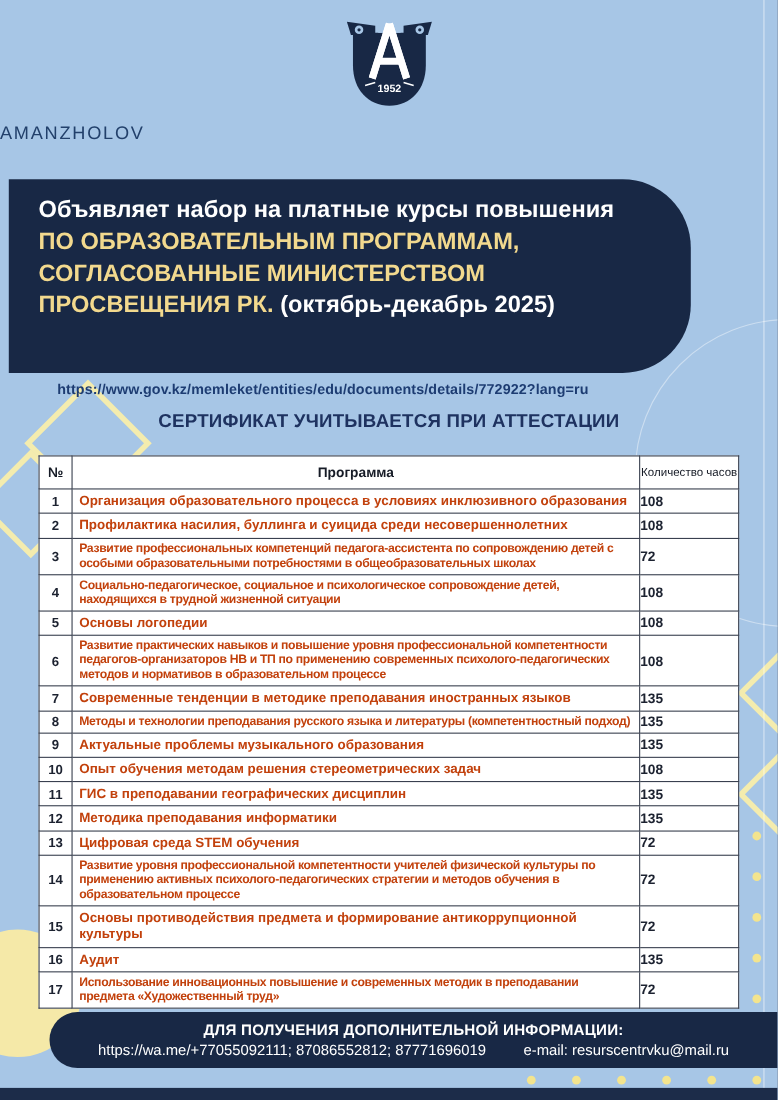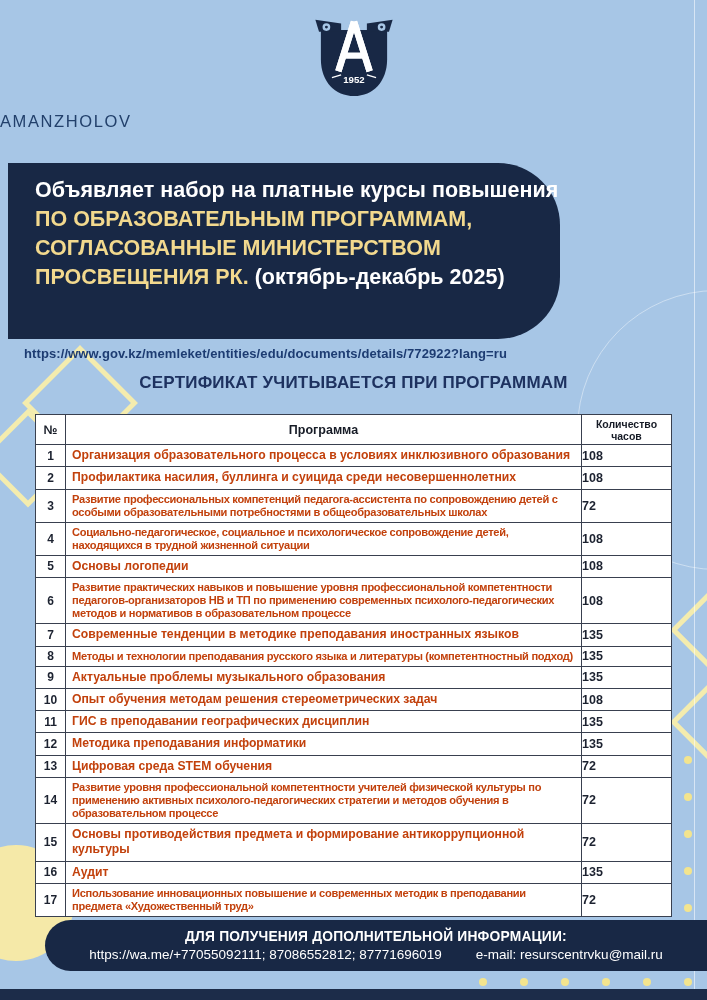--- a/index.html
+++ b/index.html
@@ -19,44 +19,44 @@
   .corner-circle { width:116px; height:116px; border-radius:50%; background:#f5e9a8; left:-42px; top:845px; }
   .faint-circle { width:280px; height:280px; border-radius:50%; border:1.5px solid rgba(255,255,255,.42); right:-150px; top:290px; }
   .vline { width:1px; height:990px; left:694px; top:0; background:rgba(255,255,255,.55); }
   .dot { position:absolute; width:8px; height:8px; border-radius:50%; background:#f3e48e; z-index:0; }
   
   .logo-block { position:absolute; top:18px; left:0; width:100%; z-index:1; }
   .logo-block svg { display:block; margin:0 auto; }
   .uni-name { font-size:16.5px; letter-spacing:1.6px; color:#22406b; line-height:16px; margin-top:5px; }
   
   .banner {
-    position:absolute; left:8px; top:163px; width:552px; height:176px; z-index:1;
+    position:absolute; left:8px; top:163px; width:620px; height:176px; z-index:1;
     background:#182845; border-radius:0 62px 62px 0;
     padding:13px 20px 0 27px;
   }
   .b-line { font-weight:bold; font-size:21.5px; line-height:29px; white-space:nowrap; }
   .b-white { color:#ffffff; }
   .b-yellow { color:#f2d98e; }
   
   .gov-link {
-    position:absolute; left:24px; top:346px; z-index:1;
+    position:absolute; left:52px; top:346px; z-index:1;
     font-size:13px; font-weight:bold; color:#1d3c72; text-decoration:none; letter-spacing:0.1px;
   }
   .cert-heading {
     position:absolute; left:0; top:373px; width:707px; z-index:1;
     text-align:center; font-size:17px; font-weight:bold; color:#1e3260; letter-spacing:0.2px;
   }
   
   table.programs {
     position:absolute; left:35px; top:414px; width:637px; z-index:1;
     border-collapse:collapse; background:#ffffff;
   }
   .programs th, .programs td { border:1px solid #39404f; vertical-align:middle; }
   .programs th { height:30px; font-size:12.5px; color:#161b26; text-align:center; font-weight:bold; }
-  .programs th.h-hours { width:90px; font-size:10.5px; font-weight:bold; }
+  .programs th.h-hours { width:90px; font-size:10.5px; font-weight:normal; }
   .programs th.h-num { width:30px; }
   .c-num  { width:30px; text-align:center; font-weight:bold; font-size:12px; color:#1c2230; }
   .c-prog { padding:3px 6px; font-weight:bold; font-size:12.2px; line-height:1.25; color:#c2410c; }
   .c-prog.small { font-size:11.1px; line-height:1.18; letter-spacing:-0.3px; }
   .c-hours { width:90px; font-weight:bold; font-size:12.5px; color:#1c2230; }
   
   .footer {
     position:absolute; left:45px; top:920px; width:662px; height:51px; z-index:1;
     background:#182845; border-radius:26px 0 0 26px;
     display:flex; flex-direction:column; align-items:center; justify-content:center; gap:3px;
@@ -149,21 +149,21 @@
 
   <div class="banner">
     <div class="b-line b-white">Объявляет набор на платные курсы повышения</div>
     <div class="b-line b-yellow">ПО ОБРАЗОВАТЕЛЬНЫМ ПРОГРАММАМ,</div>
     <div class="b-line b-yellow">СОГЛАСОВАННЫЕ МИНИСТЕРСТВОМ</div>
     <div class="b-line"><span class="b-yellow">ПРОСВЕЩЕНИЯ РК.</span><span class="b-white"> (октябрь-декабрь 2025)</span></div>
   </div>
 
   <a href="#" class="gov-link">https://www.gov.kz/memleket/entities/edu/documents/details/772922?lang=ru</a>
 
-  <div class="cert-heading">СЕРТИФИКАТ УЧИТЫВАЕТСЯ ПРИ ПРОГРАММАМ</div>
+  <div class="cert-heading">СЕРТИФИКАТ УЧИТЫВАЕТСЯ ПРИ АТТЕСТАЦИИ</div>
 
   <table class="programs">
     <thead>
       <tr>
         <th class="h-num">№</th>
         <th class="h-prog">Программа</th>
         <th class="h-hours">Количество часов</th>
       </tr>
     </thead>
     <tbody id="rows-body">

